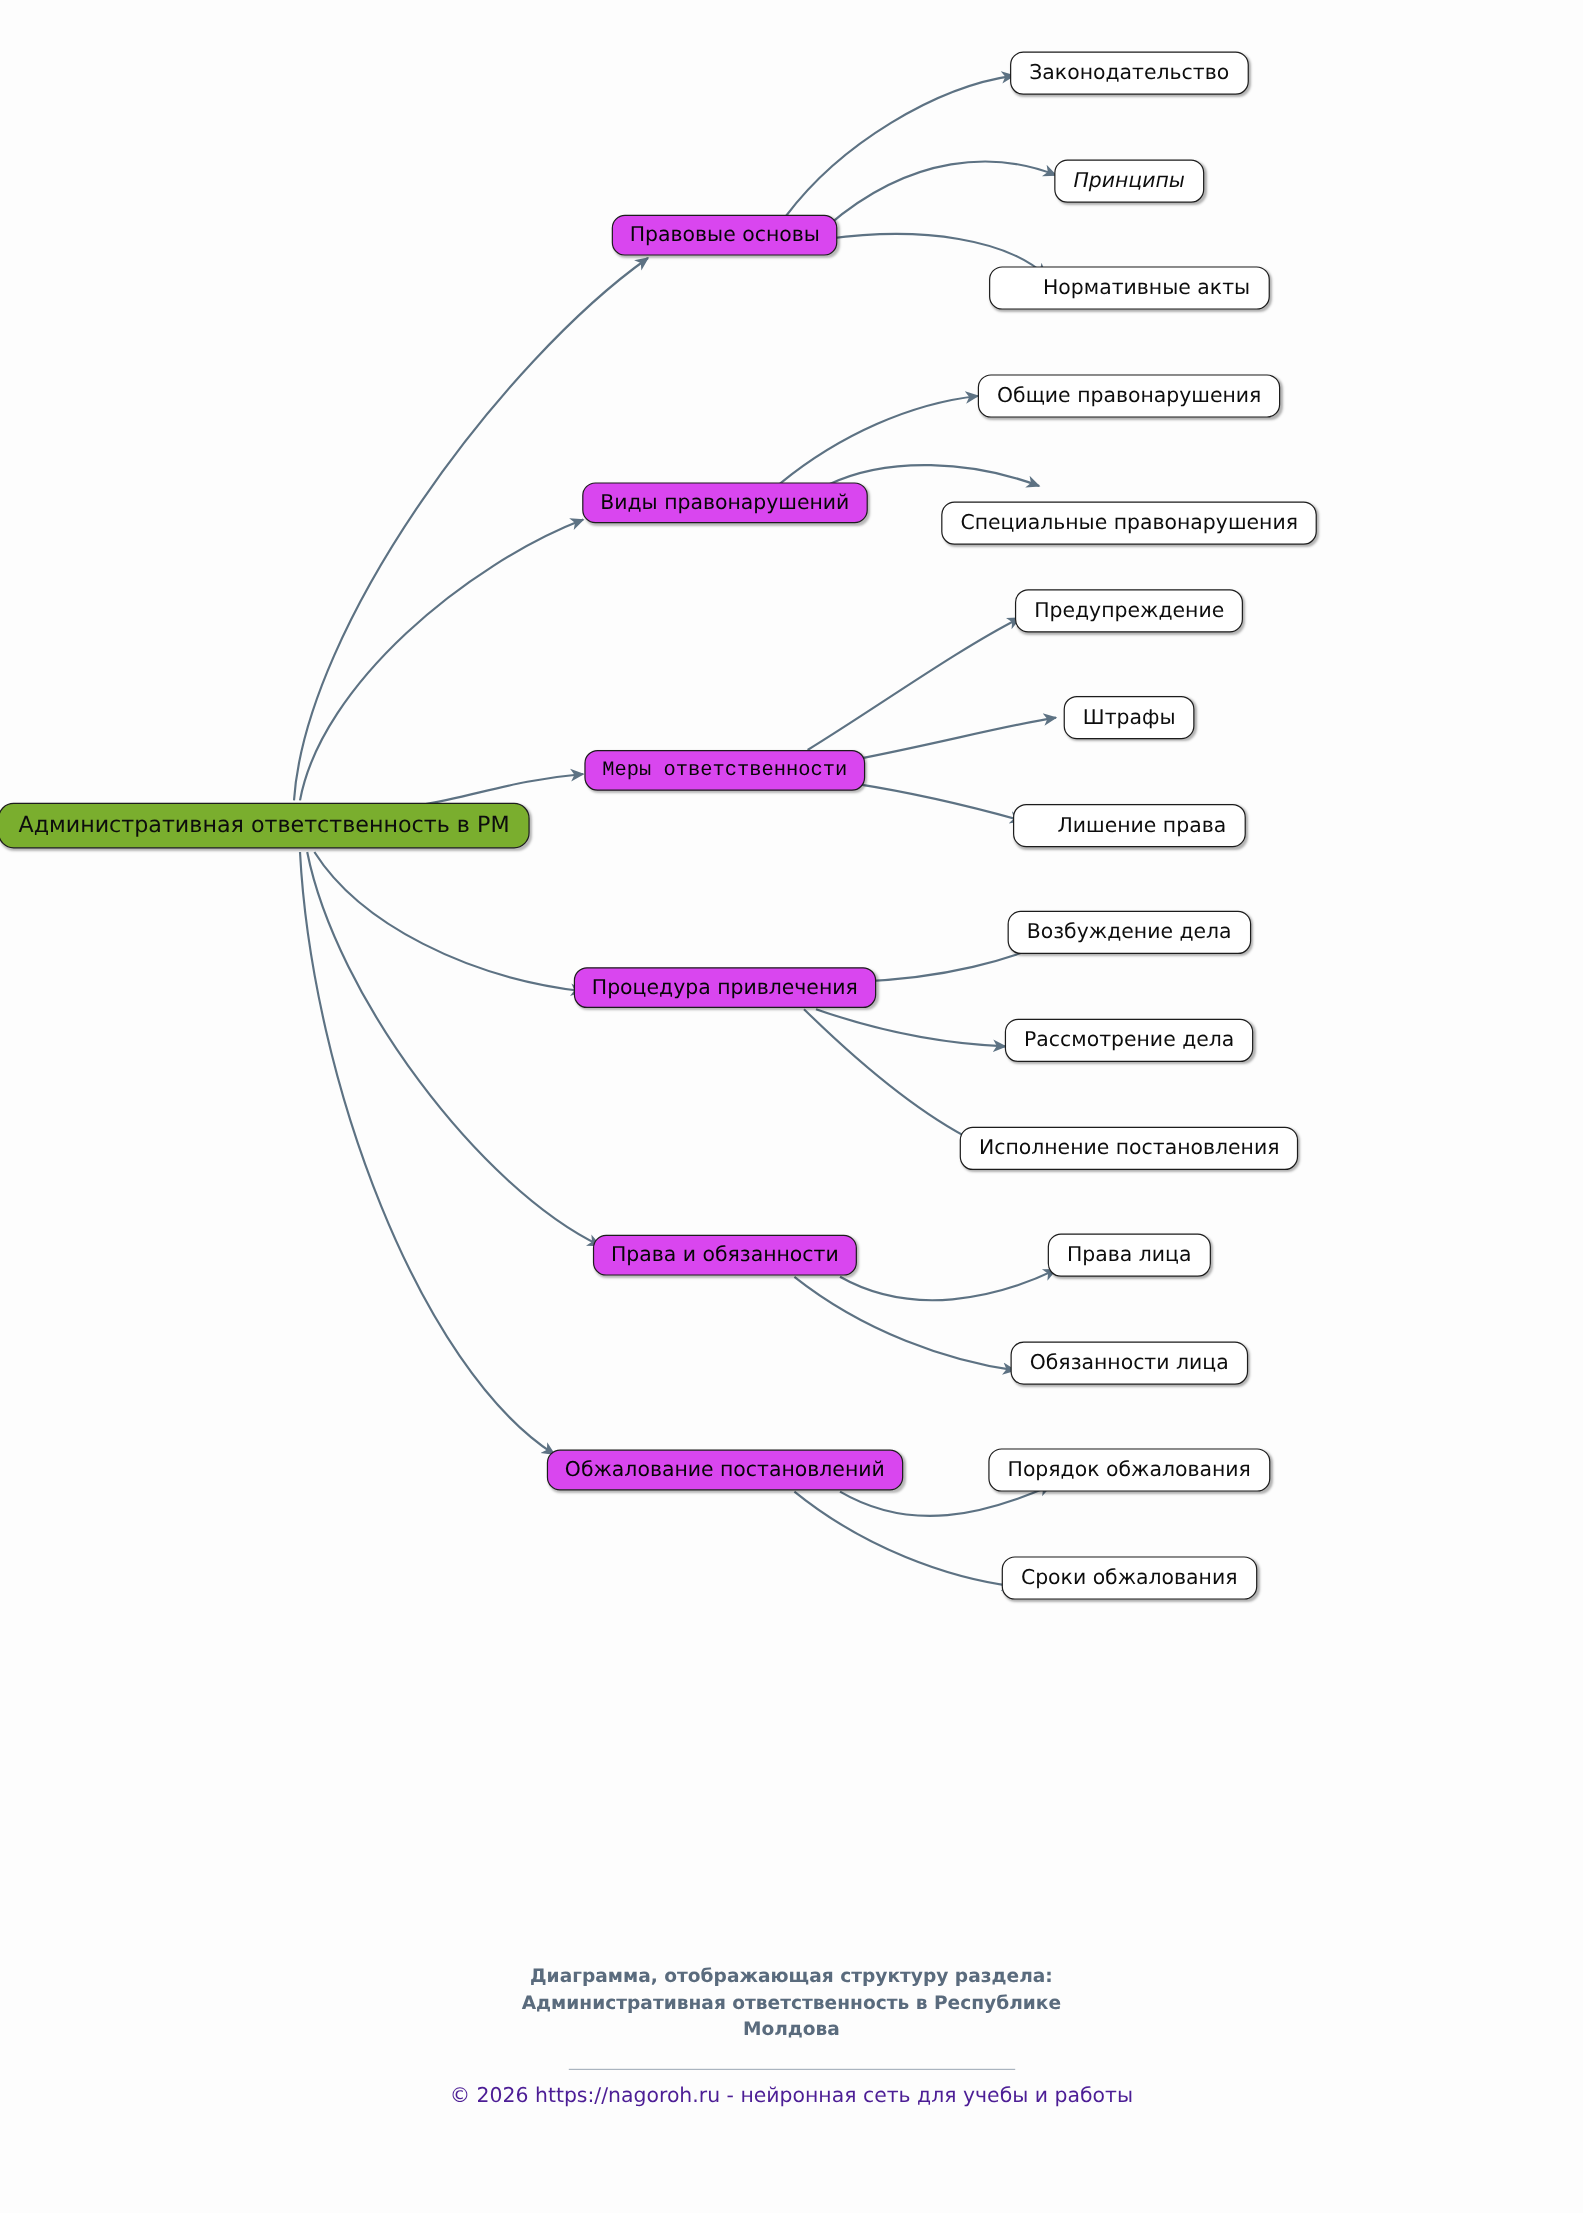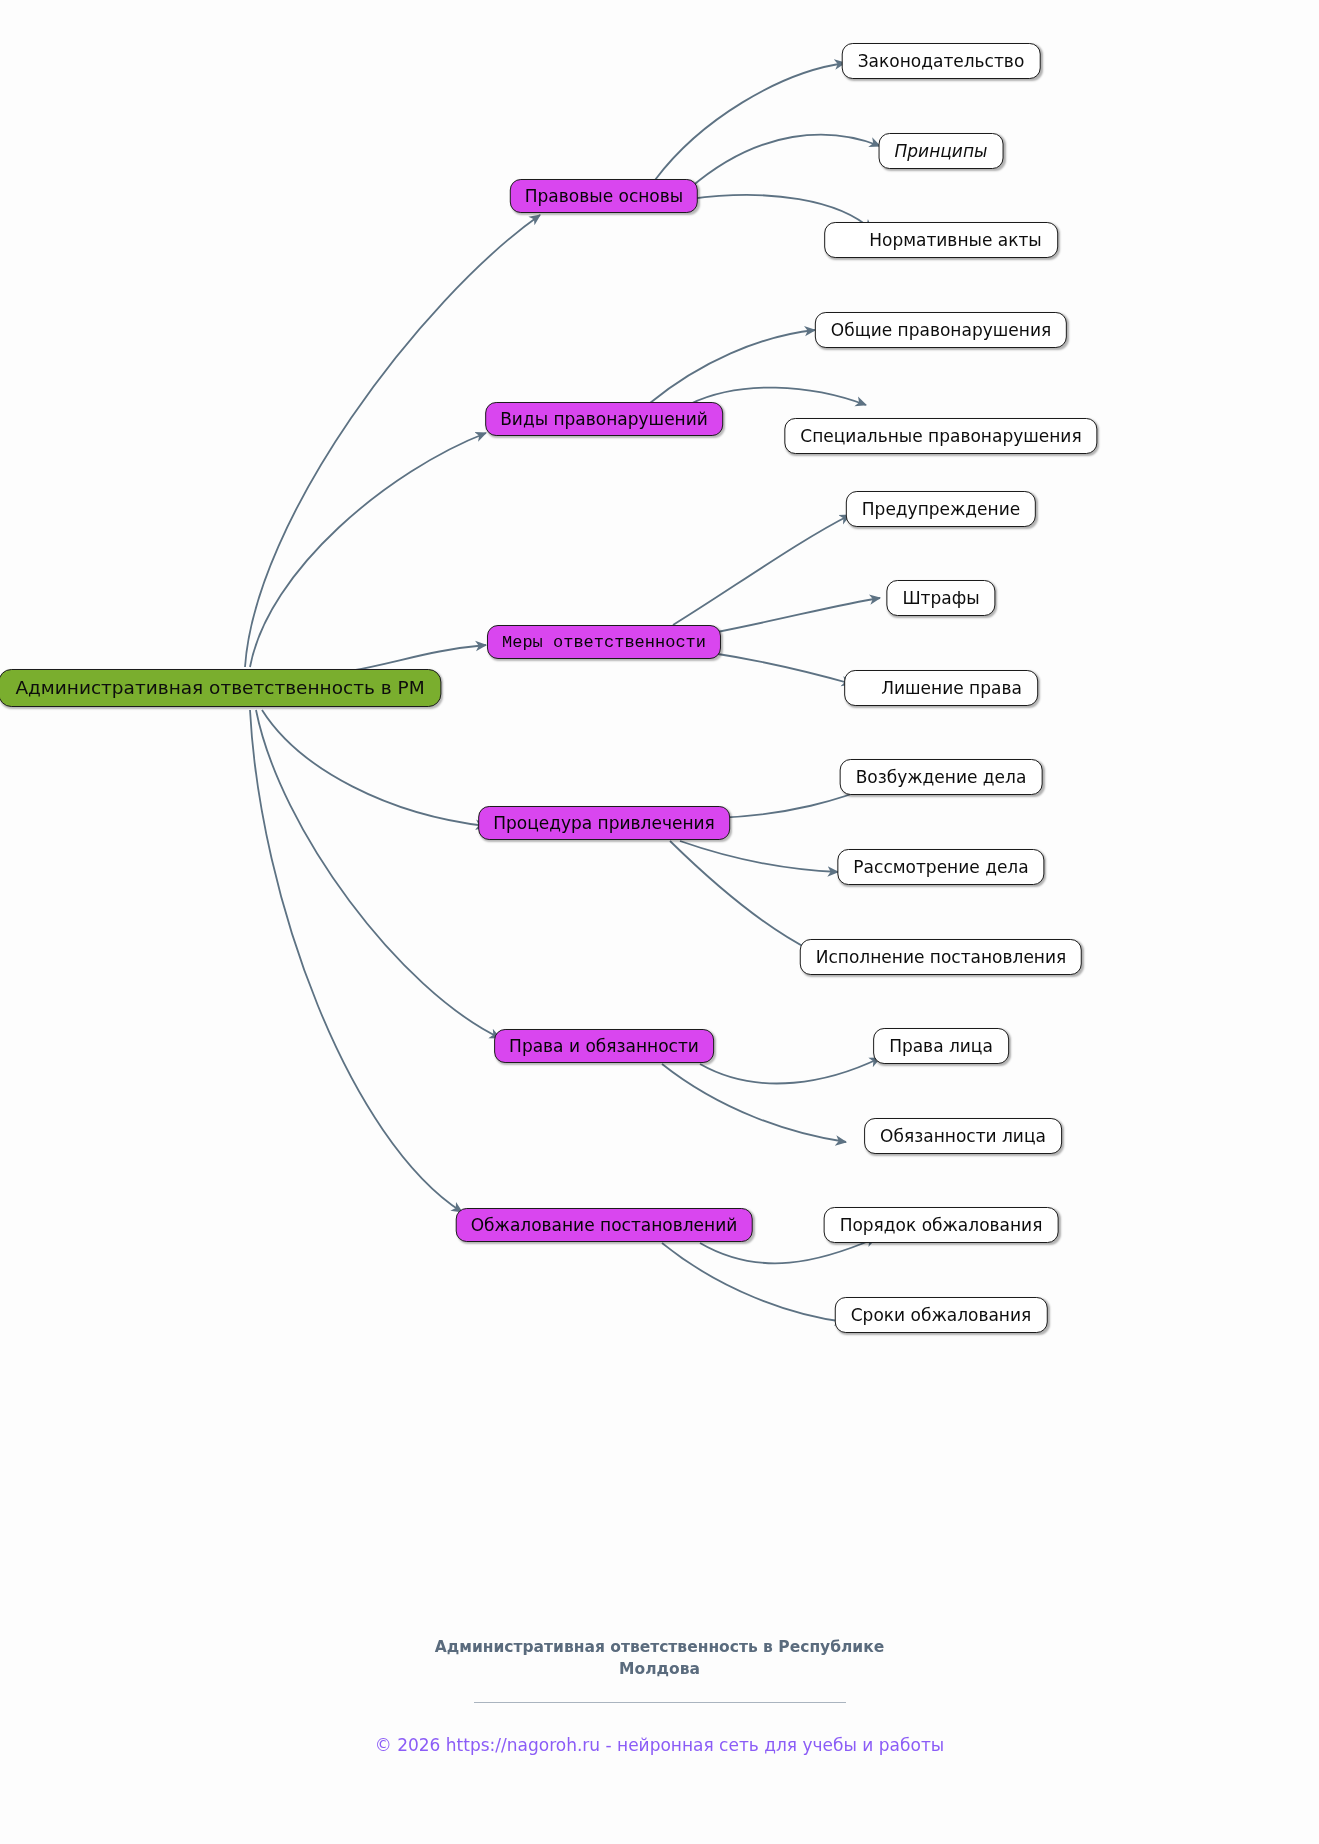--- a/index.html
+++ b/index.html
@@ -83,23 +83,23 @@
     width: 560px;
     margin: 0 auto;
   }
   #footer-rule {
     width: 372px;
     height: 0;
     border-top: 1.4px solid #aab4bf;
     margin: 22px auto 0 auto;
   }
   #copyright {
-    margin-top: 32px;
+    margin-top: 12px;
     font-size: 17px;
-    color: #8b5cf6;
+    color: #4c1d95;
     font-family: "DejaVu Sans", "Liberation Sans", sans-serif;
   }
 </style>
 </head>
 <body>
 
 <div id="diagram-root">
 
   <svg id="edges" viewBox="0 0 1319 1844">
     <defs>
@@ -155,28 +155,29 @@
   <div class="node node-leaf" style="left:941px; top:598px;">Штрафы</div>
   <div class="node node-leaf" style="left:941px; top:688px;padding-left:36px;">Лишение права</div>
 
   <div class="node node-branch" style="left:604px; top:823px;">Процедура привлечения</div>
   <div class="node node-leaf" style="left:941px; top:777px;">Возбуждение дела</div>
   <div class="node node-leaf" style="left:941px; top:867px;">Рассмотрение дела</div>
   <div class="node node-leaf" style="left:941px; top:957px;">Исполнение постановления</div>
 
   <div class="node node-branch" style="left:604px; top:1046px;">Права и обязанности</div>
   <div class="node node-leaf" style="left:941px; top:1046px;">Права лица</div>
-  <div class="node node-leaf" style="left:963px; top:1136px;">Обязанности лица</div>
+  <div class="node node-leaf" style="left:941px; top:1136px;">Обязанности лица</div>
 
   <div class="node node-branch" style="left:604px; top:1225px;">Обжалование постановлений</div>
   <div class="node node-leaf" style="left:941px; top:1225px;">Порядок обжалования</div>
   <div class="node node-leaf" style="left:941px; top:1315px;">Сроки обжалования</div>
 
   <div id="footer">
     <div id="caption">
+      <div>Диаграмма, отображающая структуру раздела:</div>
       <div>Административная ответственность в Республике</div>
       <div>Молдова</div>
     </div>
     <div id="footer-rule"></div>
     <div id="copyright">© 2026 https://nagoroh.ru - нейронная сеть для учебы и работы</div>
   </div>
 
 </div>
 
 </body></html>

